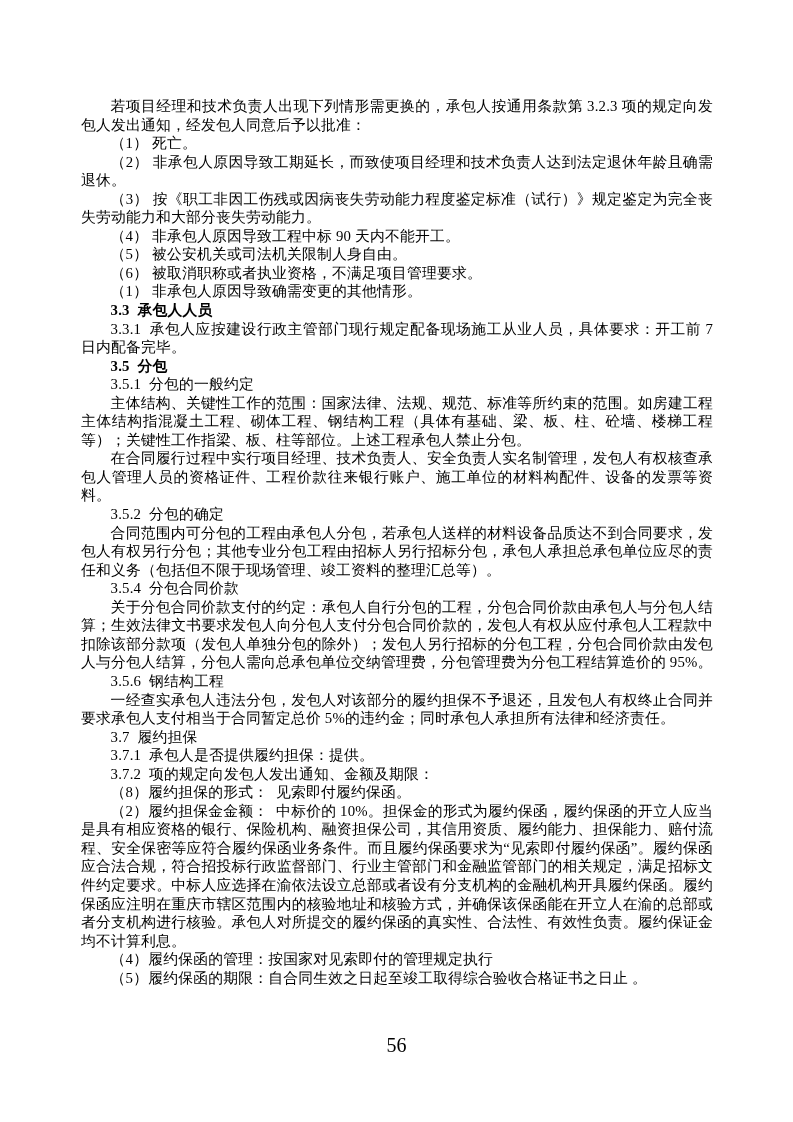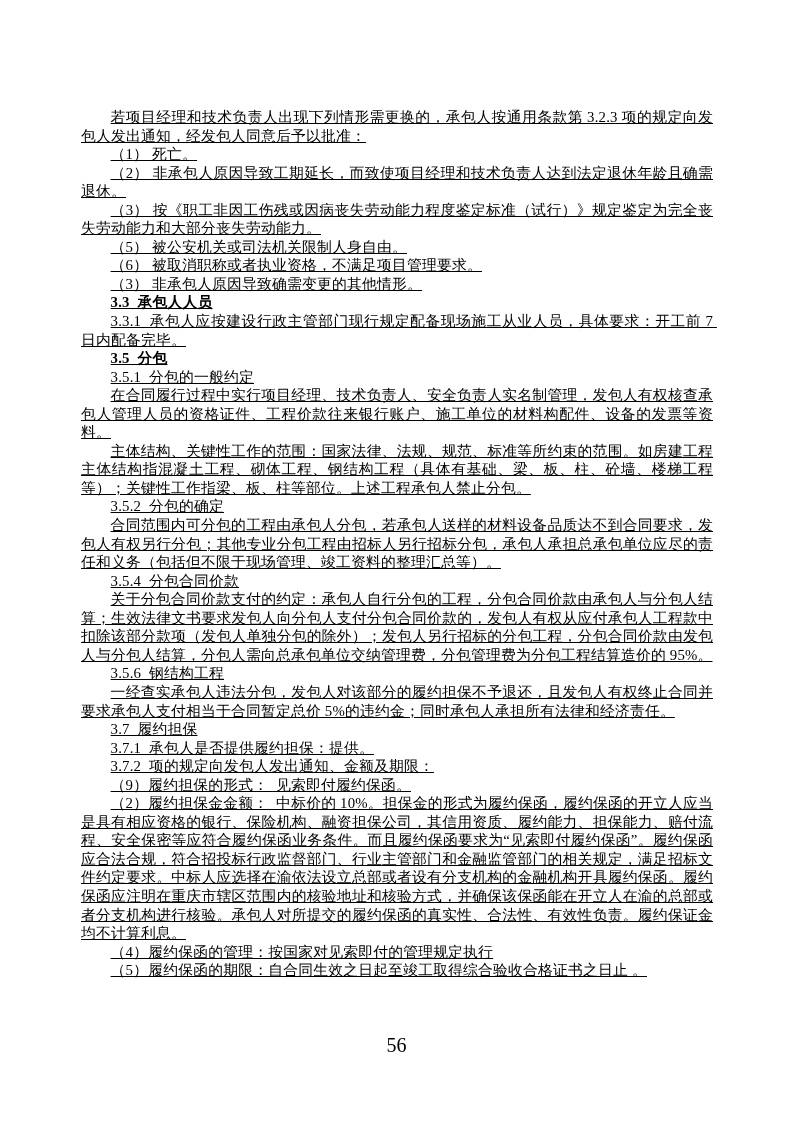--- a/index.html
+++ b/index.html
@@ -12,23 +12,22 @@
     width: 793px;
     height: 1122px;
     background: #ffffff;
     overflow: hidden;
     font-family: "Liberation Serif", "DejaVu Serif", serif;
     color: #000000;
   }
   .content {
     position: absolute;
     left: 81px;
-    top: 108px;
+    top: 97px;
     width: 632px;
-    text-decoration: underline;
   }
   .content p {
     margin: 0;
     padding: 0;
     font-size: 14.8px;
     line-height: 18.55px;
     text-align: justify;
     text-indent: 2em;
     white-space: pre-wrap;
     word-break: break-all;
@@ -49,37 +48,38 @@
 </style>
 </head>
 <body>
 
 <div class="page">
   <div class="content">
     <p>若项目经理和技术负责人出现下列情形需更换的，承包人按通用条款第 3.2.3 项的规定向发包人发出通知，经发包人同意后予以批准：</p>
     <p>（1） 死亡。</p>
     <p>（2） 非承包人原因导致工期延长，而致使项目经理和技术负责人达到法定退休年龄且确需退休。</p>
     <p>（3） 按《职工非因工伤残或因病丧失劳动能力程度鉴定标准（试行）》规定鉴定为完全丧失劳动能力和大部分丧失劳动能力。</p>
+    <p>（4） 非承包人原因导致工程中标 90 天内不能开工。</p>
     <p>（5） 被公安机关或司法机关限制人身自由。</p>
     <p>（6） 被取消职称或者执业资格，不满足项目管理要求。</p>
-    <p>（3） 非承包人原因导致确需变更的其他情形。</p>
+    <p>（1） 非承包人原因导致确需变更的其他情形。</p>
     <p class="heading">3.3  承包人人员</p>
     <p>3.3.1  承包人应按建设行政主管部门现行规定配备现场施工从业人员，具体要求：开工前 7 日内配备完毕。</p>
     <p class="heading">3.5  分包</p>
     <p>3.5.1  分包的一般约定</p>
+    <p>主体结构、关键性工作的范围：国家法律、法规、规范、标准等所约束的范围。如房建工程主体结构指混凝土工程、砌体工程、钢结构工程（具体有基础、梁、板、柱、砼墙、楼梯工程等）；关键性工作指梁、板、柱等部位。上述工程承包人禁止分包。</p>
     <p>在合同履行过程中实行项目经理、技术负责人、安全负责人实名制管理，发包人有权核查承包人管理人员的资格证件、工程价款往来银行账户、施工单位的材料构配件、设备的发票等资料。</p>
-    <p>主体结构、关键性工作的范围：国家法律、法规、规范、标准等所约束的范围。如房建工程主体结构指混凝土工程、砌体工程、钢结构工程（具体有基础、梁、板、柱、砼墙、楼梯工程等）；关键性工作指梁、板、柱等部位。上述工程承包人禁止分包。</p>
     <p>3.5.2  分包的确定</p>
     <p>合同范围内可分包的工程由承包人分包，若承包人送样的材料设备品质达不到合同要求，发包人有权另行分包；其他专业分包工程由招标人另行招标分包，承包人承担总承包单位应尽的责任和义务（包括但不限于现场管理、竣工资料的整理汇总等）。</p>
     <p>3.5.4  分包合同价款</p>
     <p>关于分包合同价款支付的约定：承包人自行分包的工程，分包合同价款由承包人与分包人结算；生效法律文书要求发包人向分包人支付分包合同价款的，发包人有权从应付承包人工程款中扣除该部分款项（发包人单独分包的除外）；发包人另行招标的分包工程，分包合同价款由发包人与分包人结算，分包人需向总承包单位交纳管理费，分包管理费为分包工程结算造价的 95%。</p>
     <p>3.5.6  钢结构工程</p>
     <p>一经查实承包人违法分包，发包人对该部分的履约担保不予退还，且发包人有权终止合同并要求承包人支付相当于合同暂定总价 5%的违约金；同时承包人承担所有法律和经济责任。</p>
     <p>3.7  履约担保</p>
     <p>3.7.1  承包人是否提供履约担保：提供。</p>
     <p>3.7.2  项的规定向发包人发出通知、金额及期限：</p>
-    <p>（9）履约担保的形式：  见索即付履约保函。</p>
+    <p>（8）履约担保的形式：  见索即付履约保函。</p>
     <p>（2）履约担保金金额：  中标价的 10%。担保金的形式为履约保函，履约保函的开立人应当是具有相应资格的银行、保险机构、融资担保公司，其信用资质、履约能力、担保能力、赔付流程、安全保密等应符合履约保函业务条件。而且履约保函要求为“见索即付履约保函”。履约保函应合法合规，符合招投标行政监督部门、行业主管部门和金融监管部门的相关规定，满足招标文件约定要求。中标人应选择在渝依法设立总部或者设有分支机构的金融机构开具履约保函。履约保函应注明在重庆市辖区范围内的核验地址和核验方式，并确保该保函能在开立人在渝的总部或者分支机构进行核验。承包人对所提交的履约保函的真实性、合法性、有效性负责。履约保证金均不计算利息。</p>
     <p>（4）履约保函的管理：按国家对见索即付的管理规定执行</p>
     <p>（5）履约保函的期限：自合同生效之日起至竣工取得综合验收合格证书之日止 。</p>
   </div>
   <div class="footer">56</div>
 </div>
 
 </body></html>

